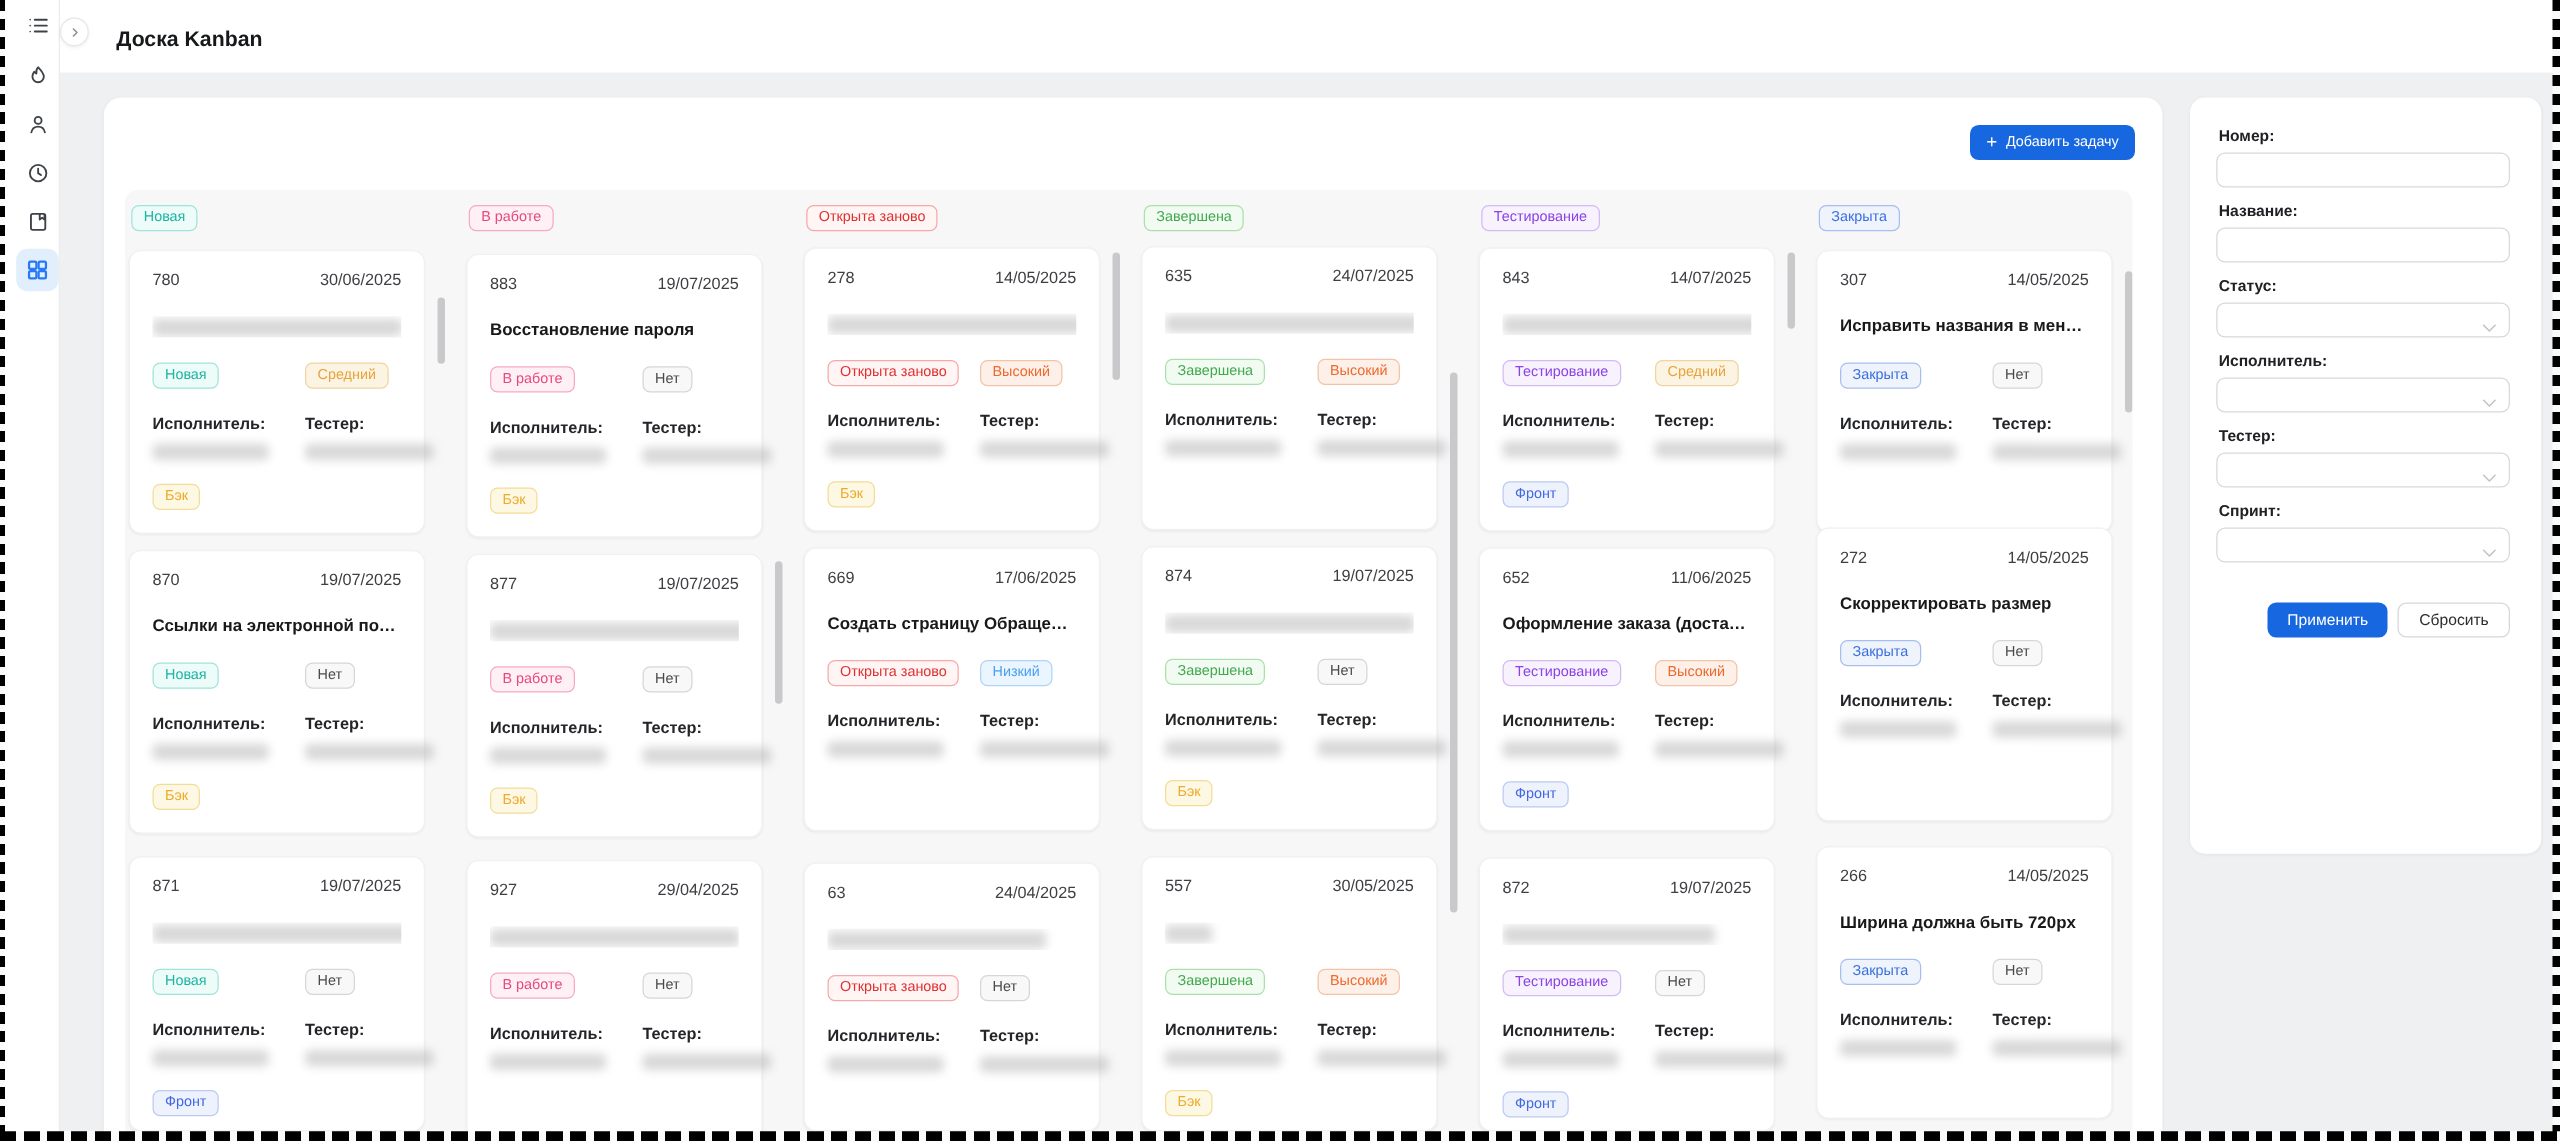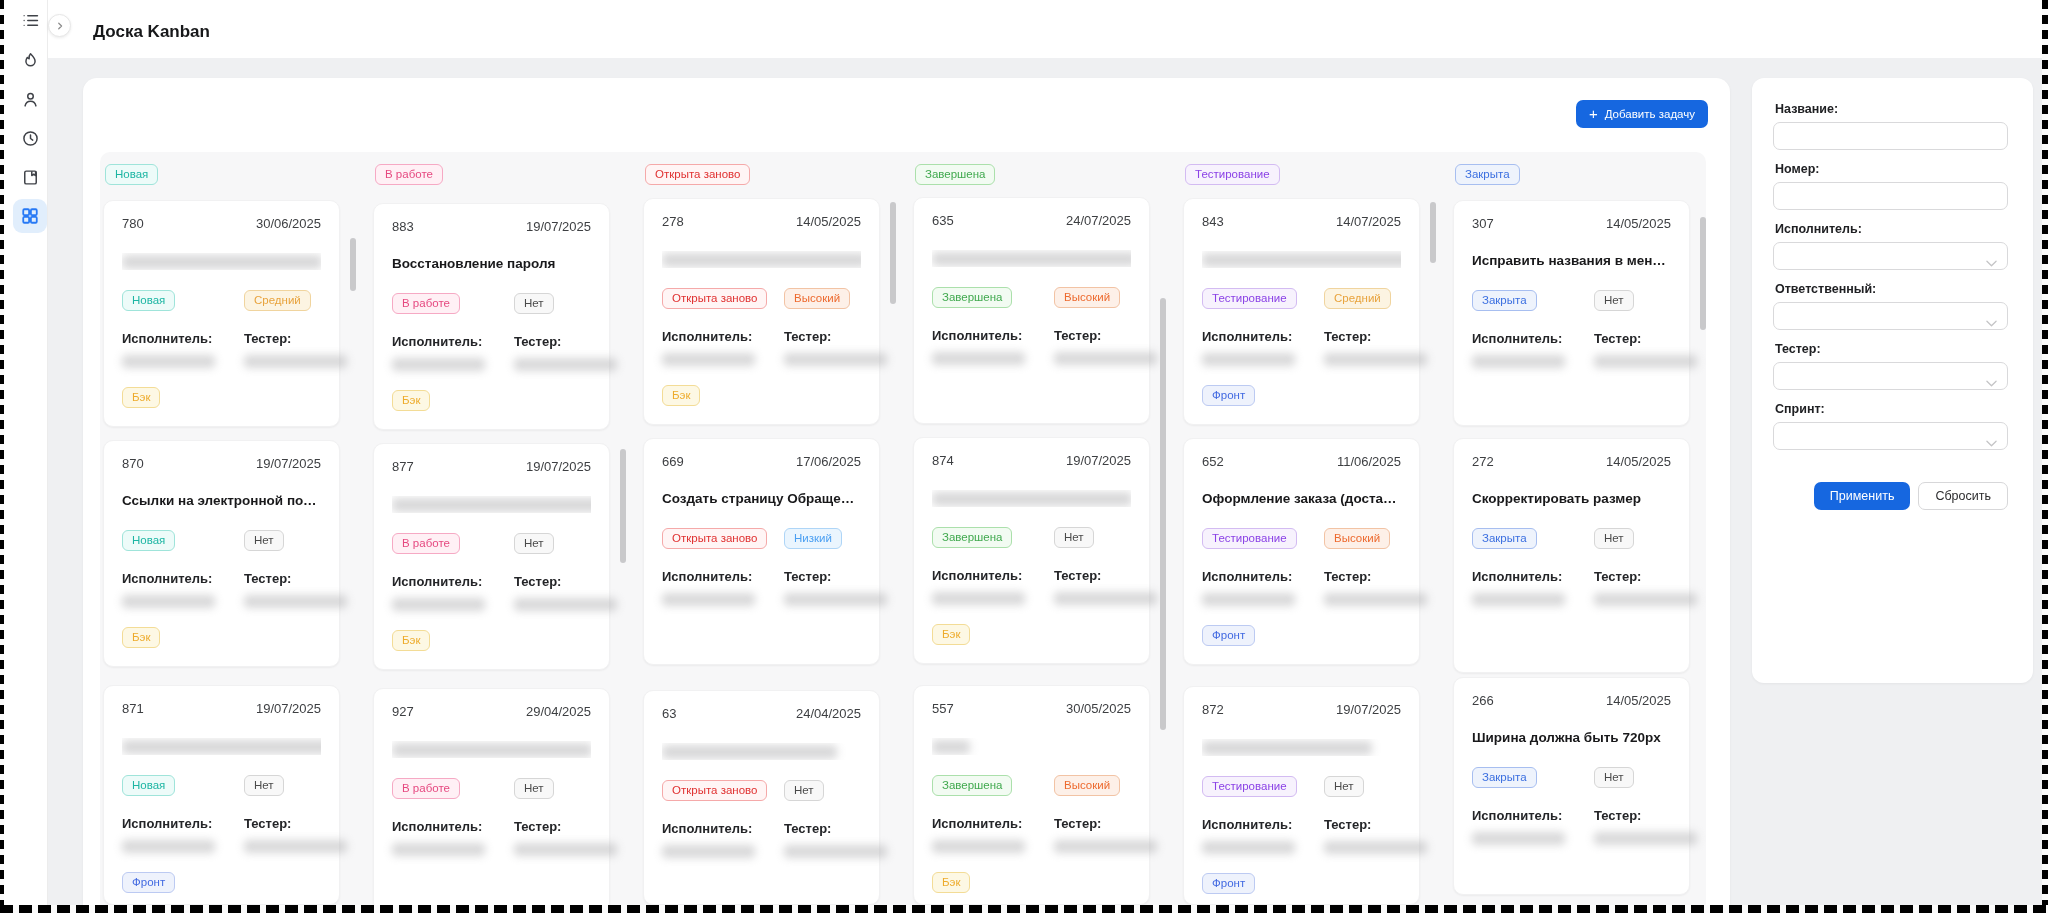--- a/index.html
+++ b/index.html
@@ -480,21 +480,21 @@
         </div>
         <div class="rowgrid fields-row">
           <span>Исполнитель:</span>
           <span>Тестер:</span>
         </div>
         <div class="rowgrid names-row">
           <span class="blur-bar" style="width: 93px;"></span>
           <span class="blur-bar" style="width: 103px;"></span>
         </div>
       </div>
-      <div class="card" style="left: 1353px; top: 286px; height: 235px;">
+      <div class="card" style="left: 1353px; top: 270px; height: 235px;">
         <div class="card-head">
           <span>272</span>
           <span>14/05/2025</span>
         </div>
         <div class="card-title">Скорректировать размер</div>
         <div class="rowgrid badges-row">
           <div><span class="badge" style="color: rgb(59, 111, 224); border-color: rgb(167, 190, 240); background: rgb(238, 243, 252);">Закрыта</span></div>
           <div><span class="badge" style="color: rgb(74, 74, 74); border-color: rgb(214, 214, 214); background: rgb(248, 248, 248);">Нет</span></div>
         </div>
         <div class="rowgrid fields-row">
@@ -524,49 +524,49 @@
           <span class="blur-bar" style="width: 93px;"></span>
           <span class="blur-bar" style="width: 103px;"></span>
         </div>
       </div>
       <div class="sb-thumb" style="left: 1600px; top: 65px; height: 113px;"></div>
     </div>
 </section>
 
 <aside class="filter-panel">
   <div id="filter-fields">
+      <div class="f-group">
+        <div class="f-label">Номер:</div>
+        <div class="f-input">
+          <input style="">
+        </div>
+      </div>
       <div class="f-group">
         <div class="f-label">Название:</div>
         <div class="f-input">
           <input style="">
         </div>
       </div>
       <div class="f-group">
-        <div class="f-label">Номер:</div>
+        <div class="f-label">Статус:</div>
         <div class="f-input">
-          <input style="">
+          <span class="f-chev"><svg width="11" height="7" viewBox="0 0 12 7" fill="none" stroke="currentColor" stroke-width="1.4" stroke-linecap="round" stroke-linejoin="round">
+              <polyline points="1,1 6,6 11,1"></polyline>
+            </svg></span>
         </div>
       </div>
       <div class="f-group">
         <div class="f-label">Исполнитель:</div>
         <div class="f-input">
           <span class="f-chev"><svg width="11" height="7" viewBox="0 0 12 7" fill="none" stroke="currentColor" stroke-width="1.4" stroke-linecap="round" stroke-linejoin="round">
               <polyline points="1,1 6,6 11,1"></polyline>
             </svg></span>
         </div>
       </div>
       <div class="f-group">
-        <div class="f-label">Ответственный:</div>
-        <div class="f-input">
-          <span class="f-chev"><svg width="11" height="7" viewBox="0 0 12 7" fill="none" stroke="currentColor" stroke-width="1.4" stroke-linecap="round" stroke-linejoin="round">
-              <polyline points="1,1 6,6 11,1"></polyline>
-            </svg></span>
-        </div>
-      </div>
-      <div class="f-group">
         <div class="f-label">Тестер:</div>
         <div class="f-input">
           <span class="f-chev"><svg width="11" height="7" viewBox="0 0 12 7" fill="none" stroke="currentColor" stroke-width="1.4" stroke-linecap="round" stroke-linejoin="round">
               <polyline points="1,1 6,6 11,1"></polyline>
             </svg></span>
         </div>
       </div>
       <div class="f-group">
         <div class="f-label">Спринт:</div>
         <div class="f-input">

